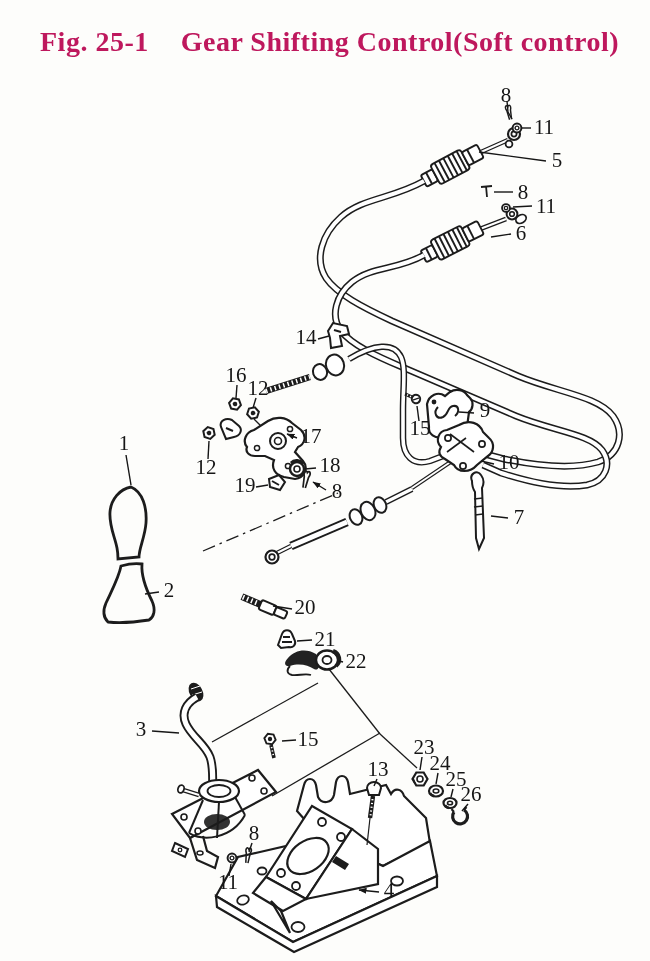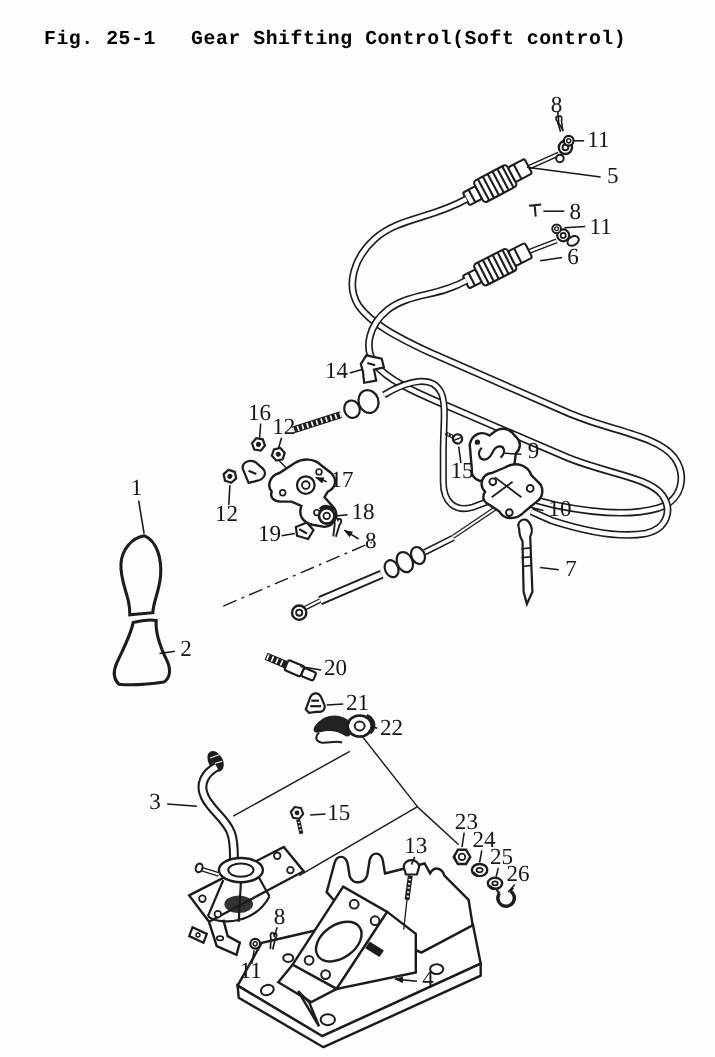--- a/index.html
+++ b/index.html
@@ -1,19 +1,19 @@
 <!DOCTYPE html>
 <html><head>
 <meta charset="utf-8">
 <style>
   html,body{margin:0;padding:0;background:#ffffff;}
   .page{position:relative;width:650px;height:961px;background:#fdfdfb;overflow:hidden;
         font-family:"Liberation Serif", serif;}
   .title-row{position:absolute;left:40px;top:26px;white-space:nowrap;
-             font-weight:bold;font-size:18px;color:#000000;letter-spacing:.5px;font-family:Liberation Mono, monospace;}
+             font-weight:bold;font-size:28px;color:#be185d;letter-spacing:.5px;}
   .title-row .fig-label{margin-right:32px;}
   svg{position:absolute;left:0;top:0;}
   svg text{font-family:"Liberation Serif", serif;font-size:21px;fill:#161616;}
 </style>
 </head>
 <body>
 
 <div class="page">
 
   <div class="title-row">

